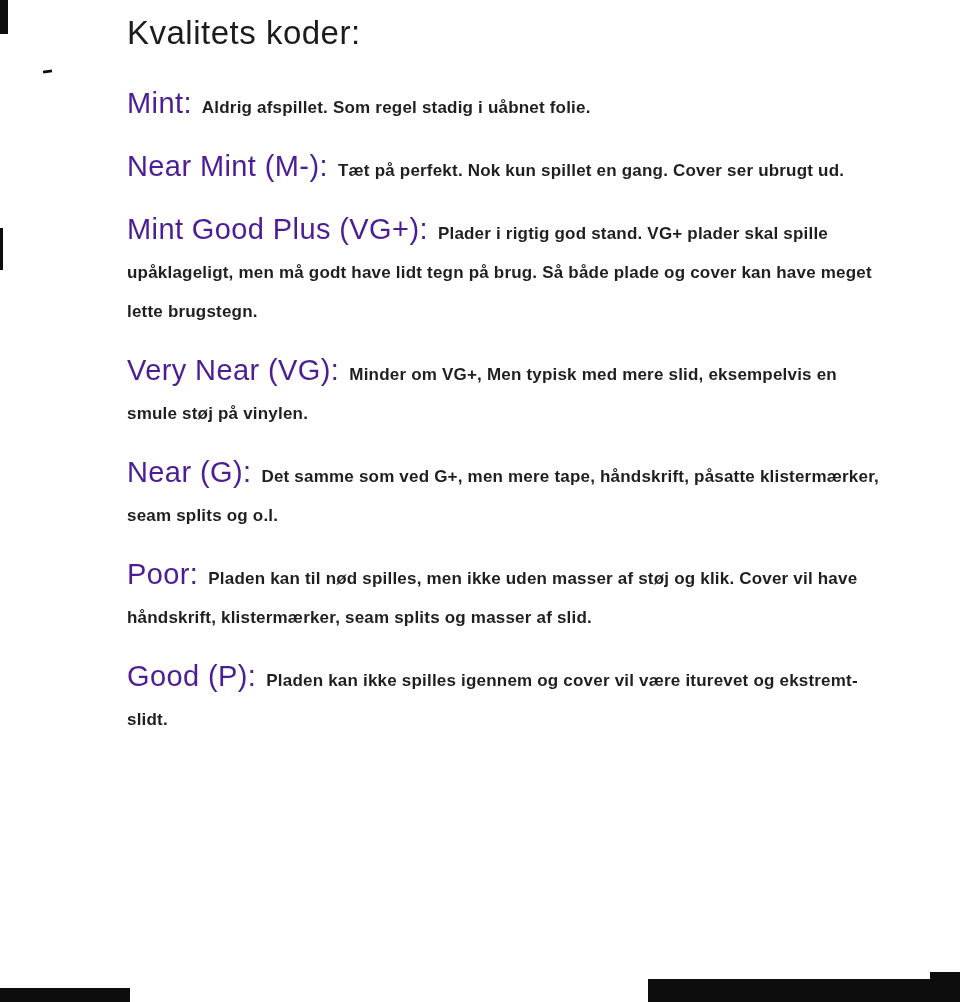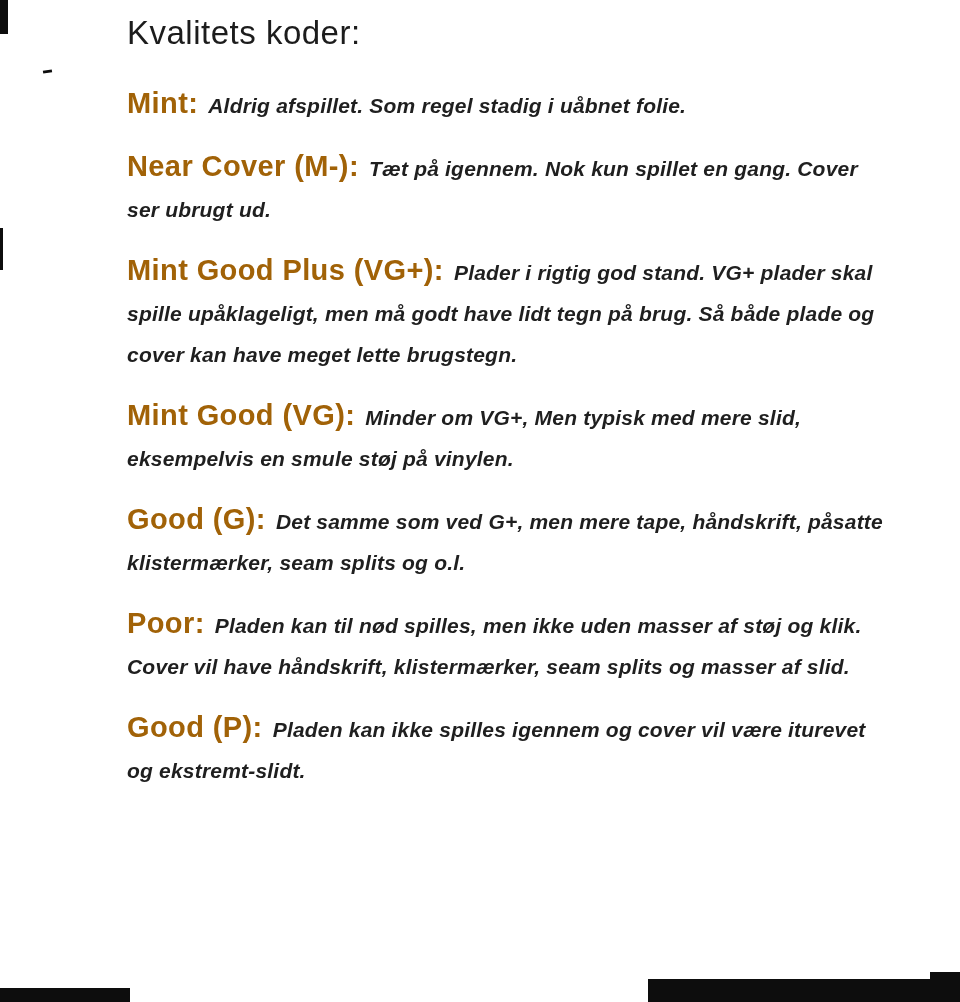--- a/index.html
+++ b/index.html
@@ -28,32 +28,31 @@
     margin: 0 0 32px 0;
     color: #1c1c1c;
   }
   p.entry {
     margin: 0 0 20px 0;
     line-height: 39px;
     font-size: 17.5px;
   }
   .term {
     font-size: 29px;
-    font-weight: 700;
+    font-weight: 400;
     letter-spacing: 0.4px;
     margin-right: 10px;
-    color: #a16207;
+    color: #4c1d95;
     white-space: nowrap;
   }
   .desc {
-    font-size: 21px;
+    font-size: 17px;
     font-weight: 600;
     letter-spacing: 0.2px;
     color: #1f1f1f;
-    font-style: italic;
   }
   
   .artifact {
     position: absolute;
     background: #0d0d0d;
   }
   .a-top-left    { left: 0;   top: 0;      width: 8px;   height: 34px; }
   .a-dash        { left: 43px; top: 70px;  width: 9px;   height: 3px; transform: rotate(-8deg); }
   .a-left-line   { left: 0;   top: 228px;  width: 3px;   height: 42px; }
   .a-bottom-left { left: 0;   bottom: 0;   width: 130px; height: 14px; }
@@ -65,35 +64,35 @@
 
 <div class="page">
 
   <h1 class="title">Kvalitets koder:</h1>
 
   <p class="entry">
     <span class="term">Mint:</span><span class="desc">Aldrig afspillet. Som regel stadig i uåbnet folie.</span>
   </p>
 
   <p class="entry">
-    <span class="term">Near Cover (M-):</span><span class="desc">Tæt på igennem. Nok kun spillet en gang. Cover ser ubrugt ud.</span>
+    <span class="term">Near Mint (M-):</span><span class="desc">Tæt på perfekt. Nok kun spillet en gang. Cover ser ubrugt ud.</span>
   </p>
 
 
   <p class="entry">
     <span class="term">Mint Good Plus (VG+):</span><span class="desc">Plader i rigtig god stand. VG+ plader skal spille upåklageligt, men må godt have lidt tegn på brug. Så både plade og cover kan have meget lette brugstegn.</span>
   </p>
 
   <p class="entry">
-    <span class="term">Mint Good (VG):</span><span class="desc">Minder om VG+, Men typisk med mere slid, eksempelvis en smule støj på vinylen.</span>
+    <span class="term">Very Near (VG):</span><span class="desc">Minder om VG+, Men typisk med mere slid, eksempelvis en smule støj på vinylen.</span>
   </p>
 
 
   <p class="entry">
-    <span class="term">Good (G):</span><span class="desc">Det samme som ved G+, men mere tape, håndskrift, påsatte klistermærker, seam splits og o.l.</span>
+    <span class="term">Near (G):</span><span class="desc">Det samme som ved G+, men mere tape, håndskrift, påsatte klistermærker, seam splits og o.l.</span>
   </p>
 
   <p class="entry">
     <span class="term">Poor:</span><span class="desc">Pladen kan til nød spilles, men ikke uden masser af støj og klik. Cover vil have håndskrift, klistermærker, seam splits og masser af slid.</span>
   </p>
 
   <p class="entry">
     <span class="term">Good (P):</span><span class="desc">Pladen kan ikke spilles igennem og cover vil være iturevet og ekstremt-slidt.</span>
   </p>
 

